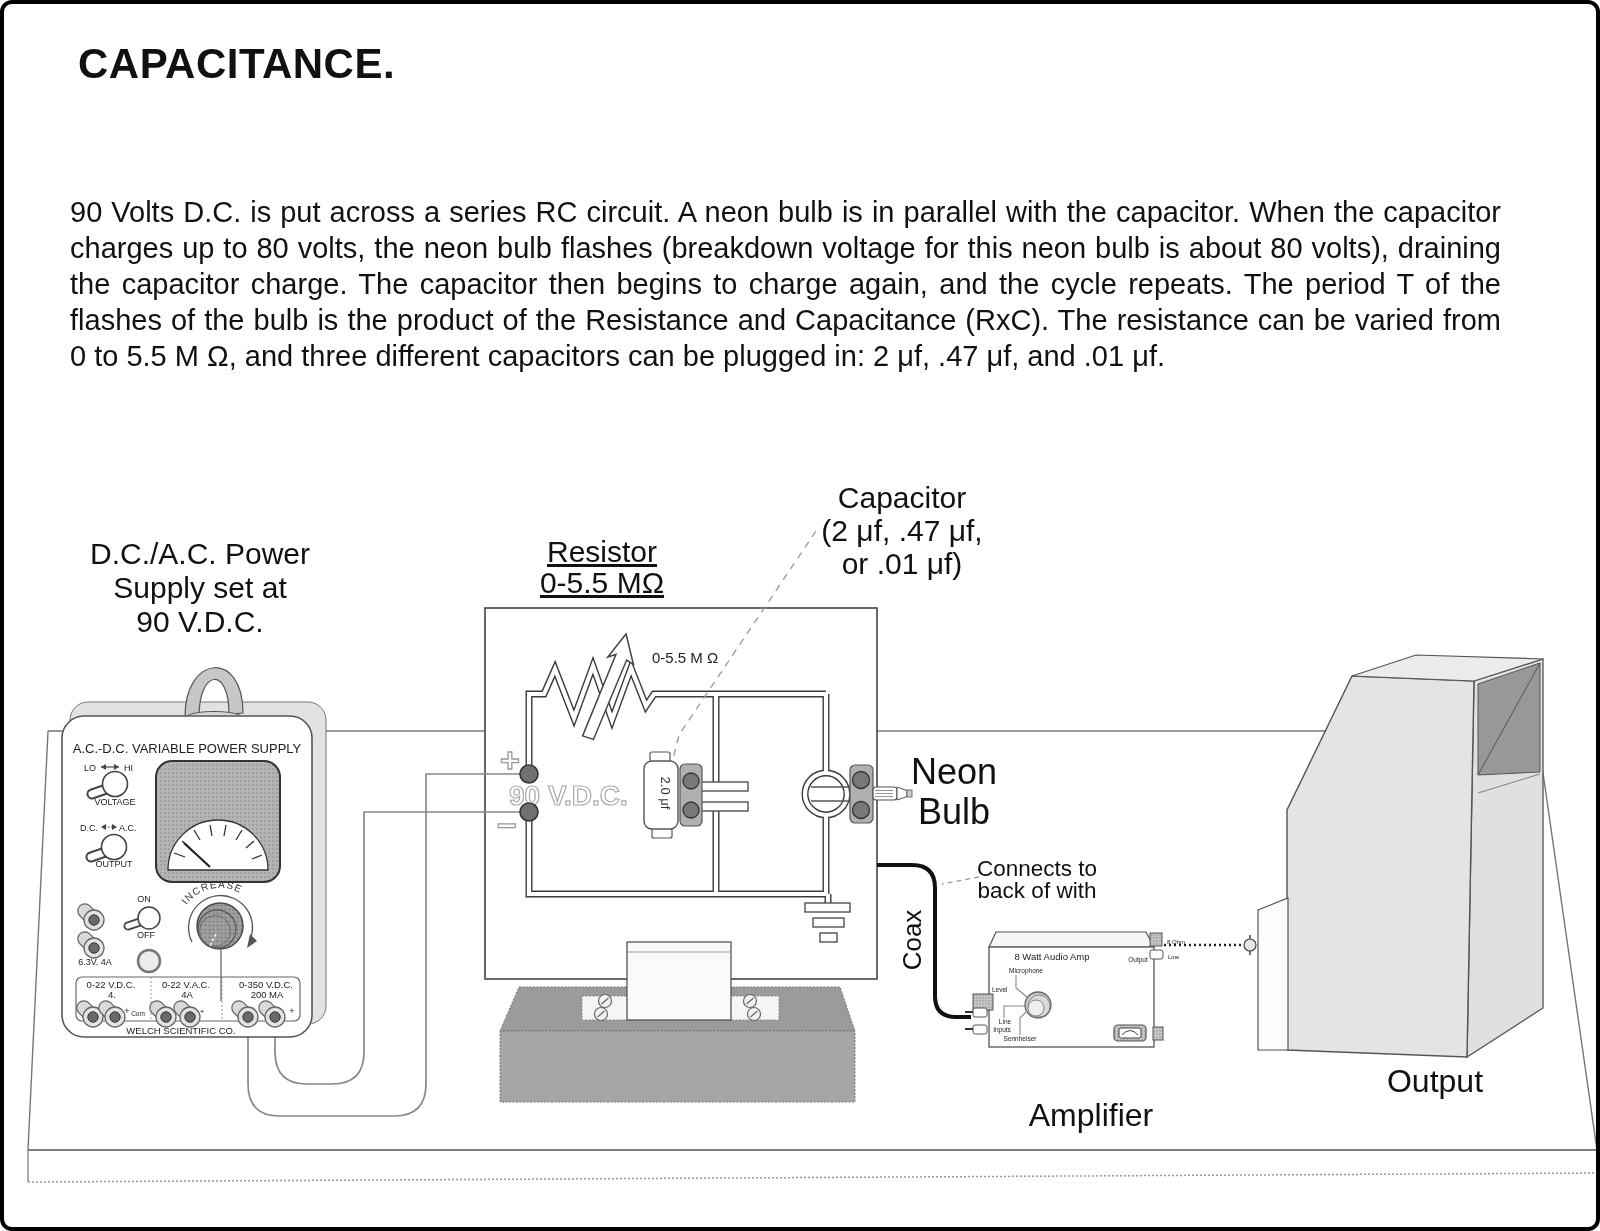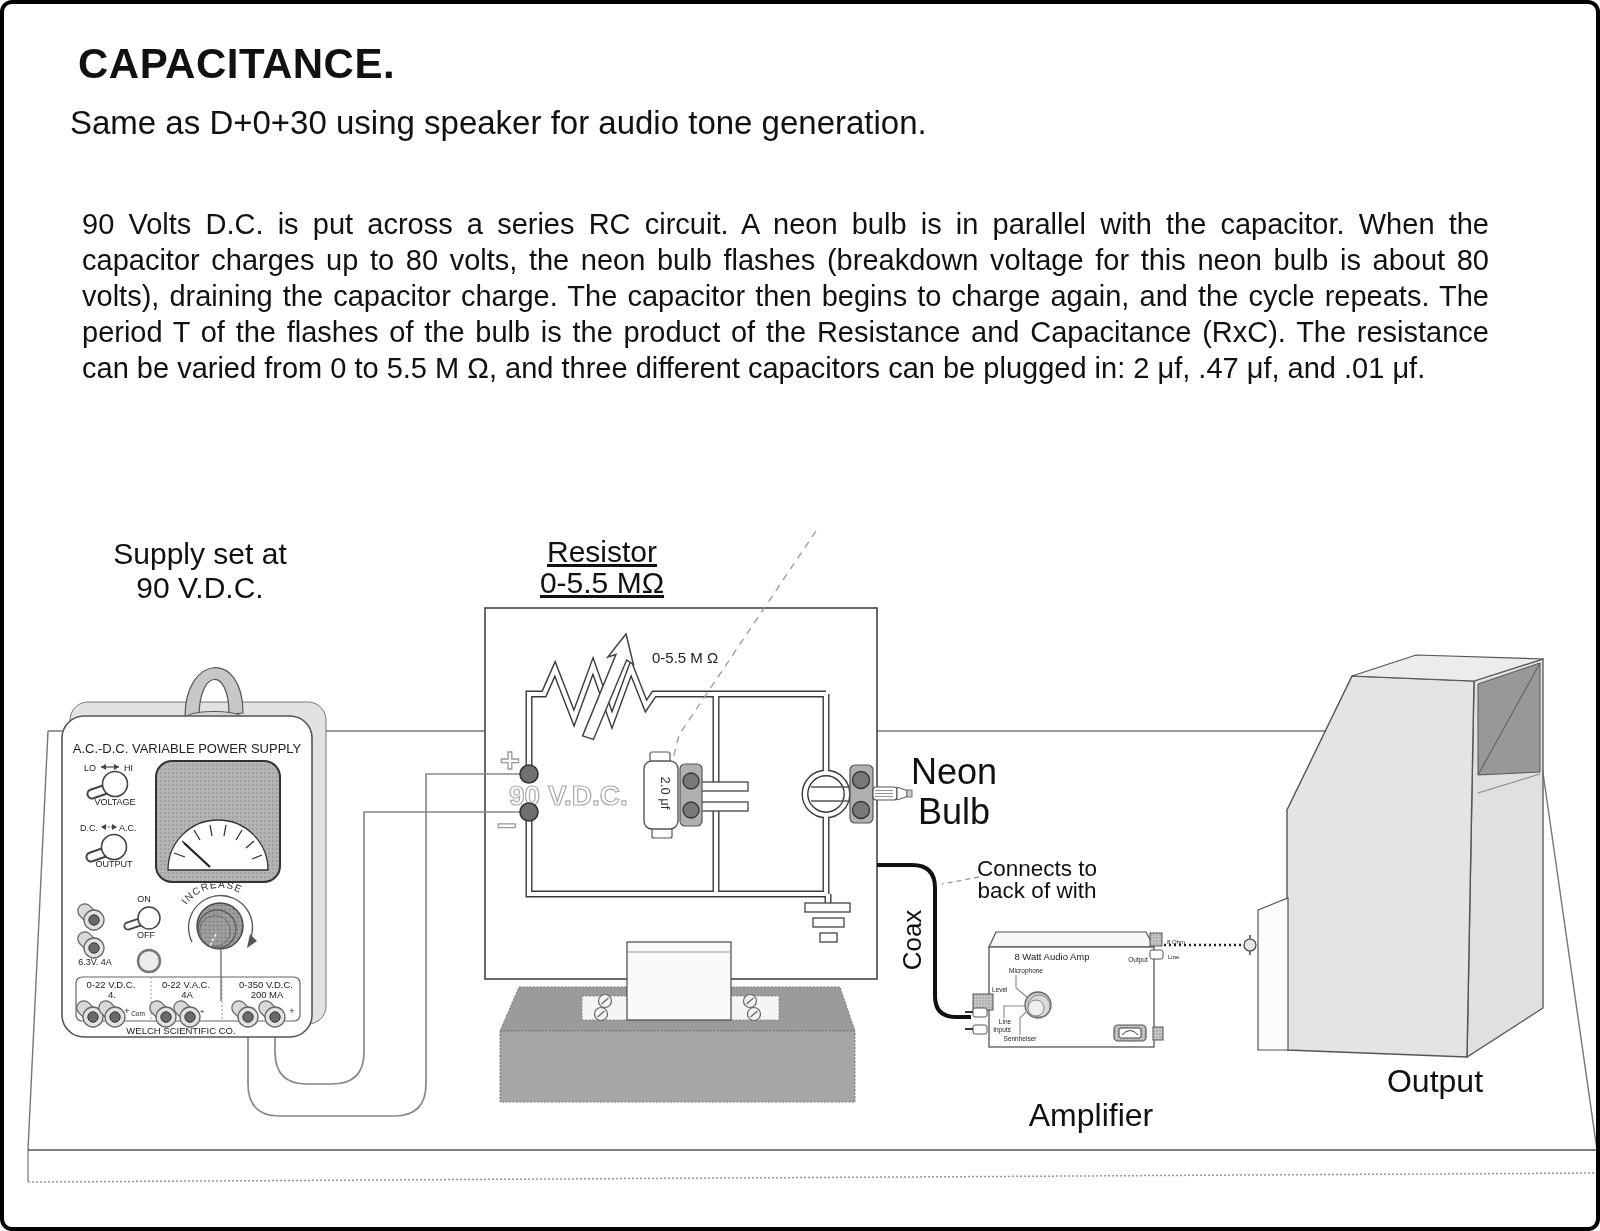--- a/index.html
+++ b/index.html
@@ -4,21 +4,21 @@
 <style>
   html,body{margin:0;padding:0;background:#fff;}
   .page{position:relative;width:1600px;height:1231px;box-sizing:border-box;
         border:4px solid #000;border-radius:12px;background:#fff;overflow:hidden;
         font-family:"Liberation Sans",sans-serif;color:#111;}
   .abs{position:absolute;}
   .title{left:74px;top:36px;font-size:42px;font-weight:bold;letter-spacing:.5px;}
   .code{left:1252px;top:30px;font-size:45px;font-weight:bold;}
   .subtitle{left:66px;top:100px;font-size:33px;}
   .bodytext{left:66px;top:190px;width:1431px;font-size:29px;line-height:36px;text-align:justify;}
-  .bodytext p{margin:12px;}
+  .bodytext p{margin:0;}
   .bodytext p.indent{text-indent:84px;}
   .diaglabel{text-align:center;line-height:1.08;}
   .lbl-psu{left:62px;top:533px;width:268px;font-size:30px;line-height:34px;}
   .lbl-res{left:518px;top:532px;width:160px;font-size:30px;line-height:31px;text-decoration:underline;}
   .lbl-cap{left:798px;top:477px;width:200px;font-size:30px;line-height:33px;}
   .lbl-neon{left:899px;top:748px;width:102px;font-size:36px;line-height:40px;}
   .lbl-conn{left:953px;top:854px;width:160px;font-size:22.5px;line-height:21.5px;}
   .lbl-amp{left:1006px;top:1094px;width:162px;font-size:32px;}
   .lbl-spk{left:1350px;top:1060px;width:162px;font-size:32px;}
   svg{position:absolute;left:0;top:0;}
@@ -307,33 +307,38 @@
       <rect x="1149" y="1023" width="10" height="13" fill="url(#pt)" stroke="#555" stroke-width="1"></rect>
     </g>
 
     <line x1="1160" y1="941" x2="1240" y2="941" stroke="#222" stroke-width="2.4" stroke-dasharray="2,3"></line>
 
     <polyline points="812,527 675,731 669,755" fill="none" stroke="#999" stroke-width="1.3" stroke-dasharray="7,6"></polyline>
     <line x1="975" y1="873" x2="938" y2="880" stroke="#999" stroke-width="1.3" stroke-dasharray="5,4"></line>
   </svg>
 
   <div class="abs title">CAPACITANCE.</div>
-  <div class="abs subtitle">Same as D+0+30 using speaker for audio tone generation.</div>
   <div class="abs bodytext">
     <p>90 Volts D.C. is put across a series RC circuit. A neon bulb is in parallel with the capacitor. When the capacitor charges up to 80 volts, the neon bulb flashes (breakdown voltage for this neon bulb is about 80 volts), draining the capacitor charge. The capacitor then begins to charge again, and the cycle repeats.  The period T of the flashes of the bulb is the product of the Resistance and Capacitance (RxC).  The resistance can be varied from 0 to 5.5 M Ω, and three different capacitors can be plugged in: 2 μf, .47 μf, and .01 μf.</p>
   </div>
 
   <div class="abs diaglabel lbl-psu">
+    <span style="display:block">D.C./A.C. Power</span>
     <span style="display:block">Supply set at</span>
     <span style="display:block">90 V.D.C.</span>
   </div>
   <div class="abs diaglabel lbl-res">
     <span style="display:block">Resistor</span>
     <span style="display:block">0-5.5 MΩ</span>
   </div>
+  <div class="abs diaglabel lbl-cap">
+    <span style="display:block">Capacitor</span>
+    <span style="display:block">(2 μf, .47 μf,</span>
+    <span style="display:block">or .01 μf)</span>
+  </div>
   <div class="abs diaglabel lbl-neon">
     <span style="display:block">Neon</span>
     <span style="display:block">Bulb</span>
   </div>
   <div class="abs diaglabel lbl-conn">
     <span style="display:block">Connects to</span>
     <span style="display:block">back of with</span>
   </div>
   <div class="abs diaglabel lbl-amp">Amplifier</div>
   <div class="abs diaglabel lbl-spk">Output</div>

